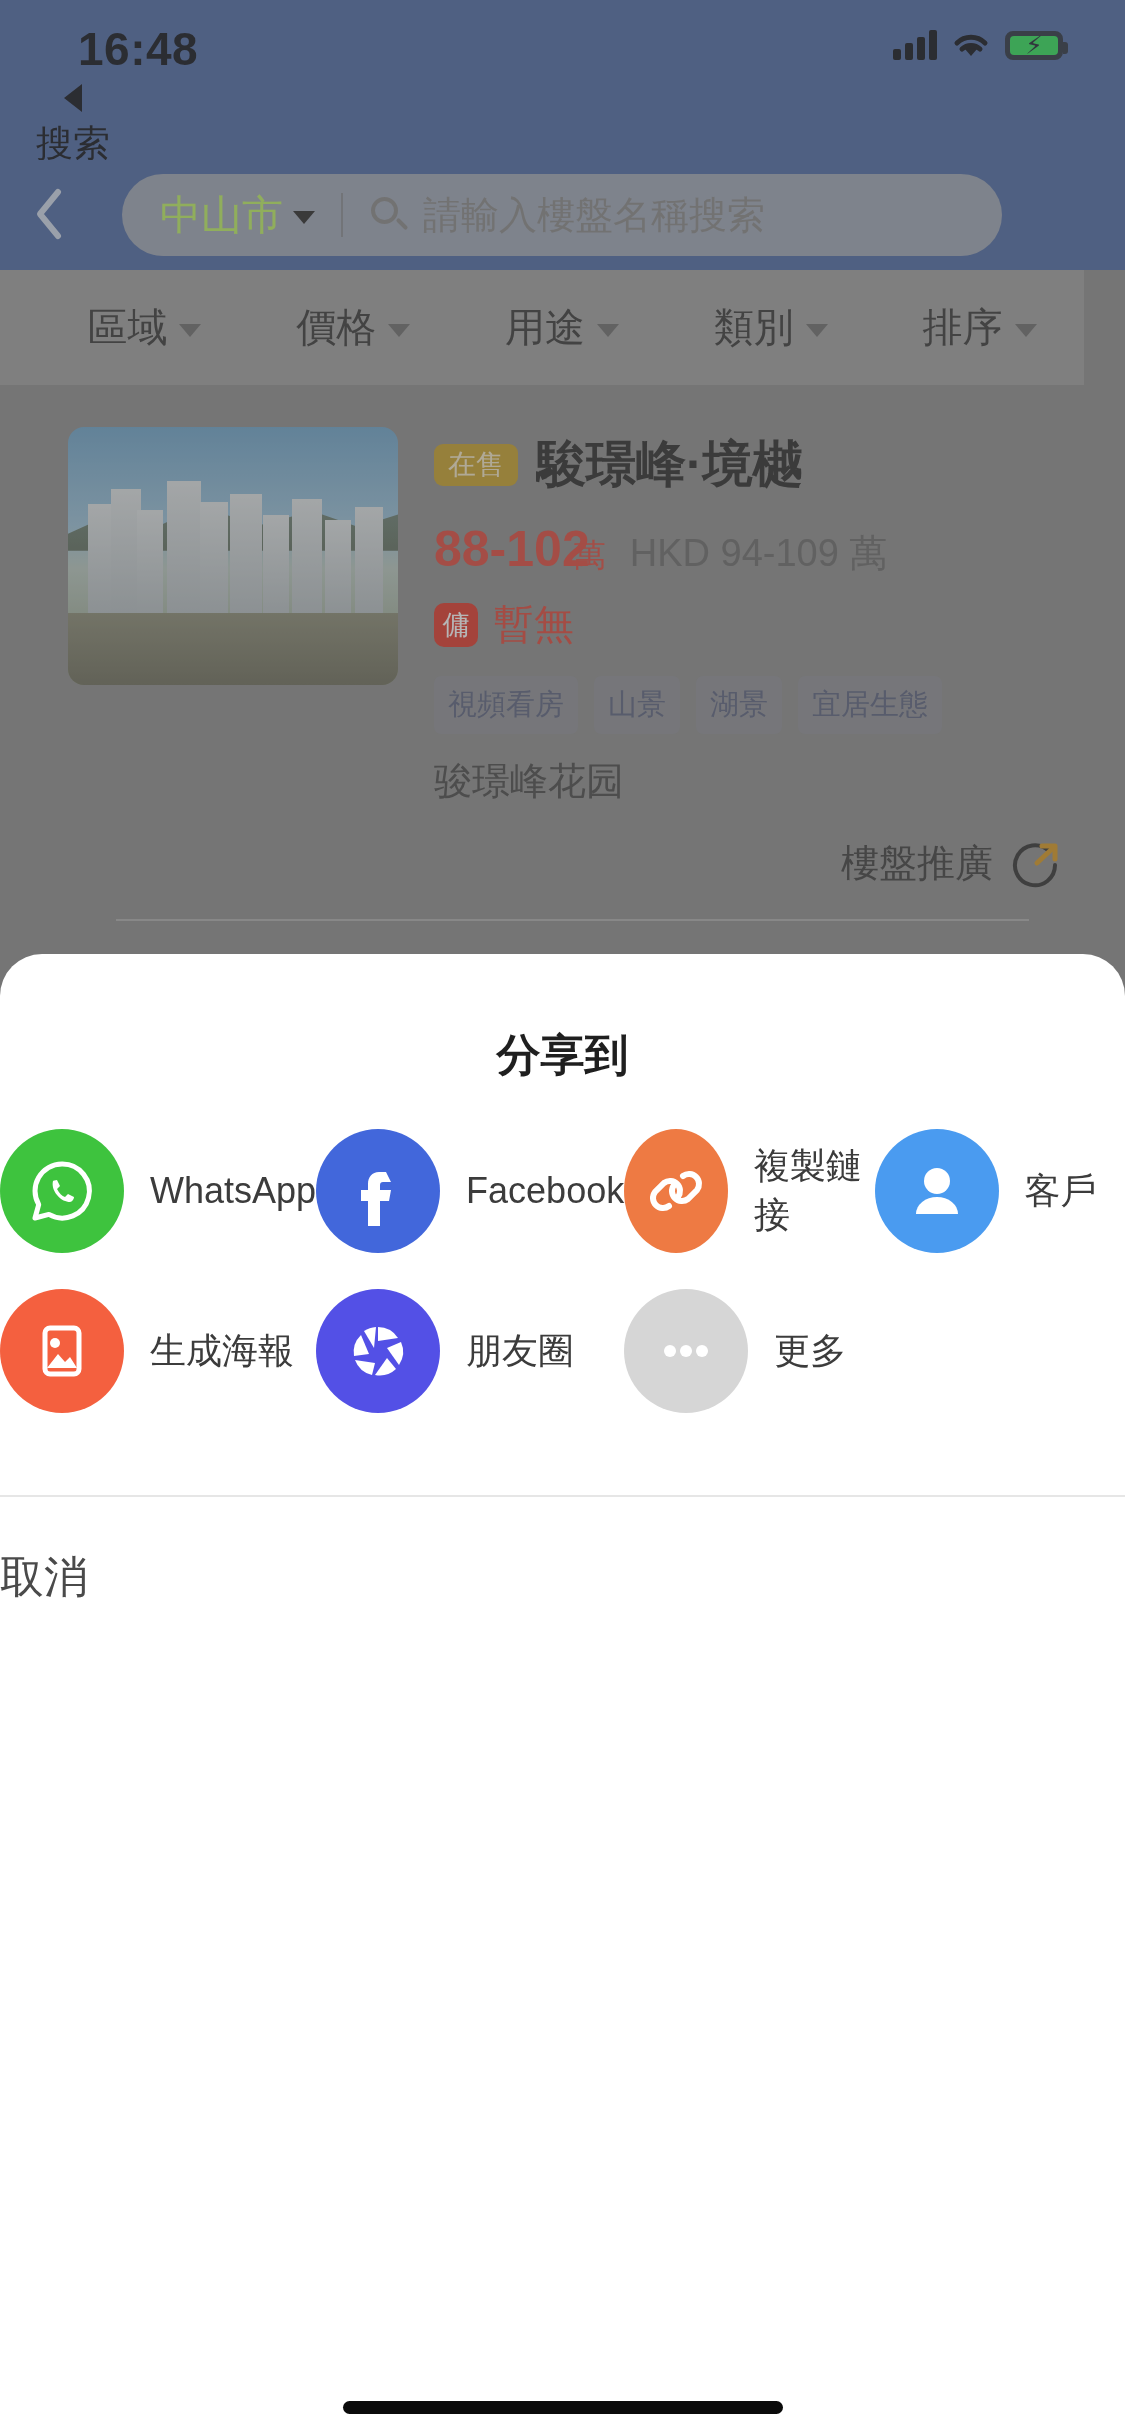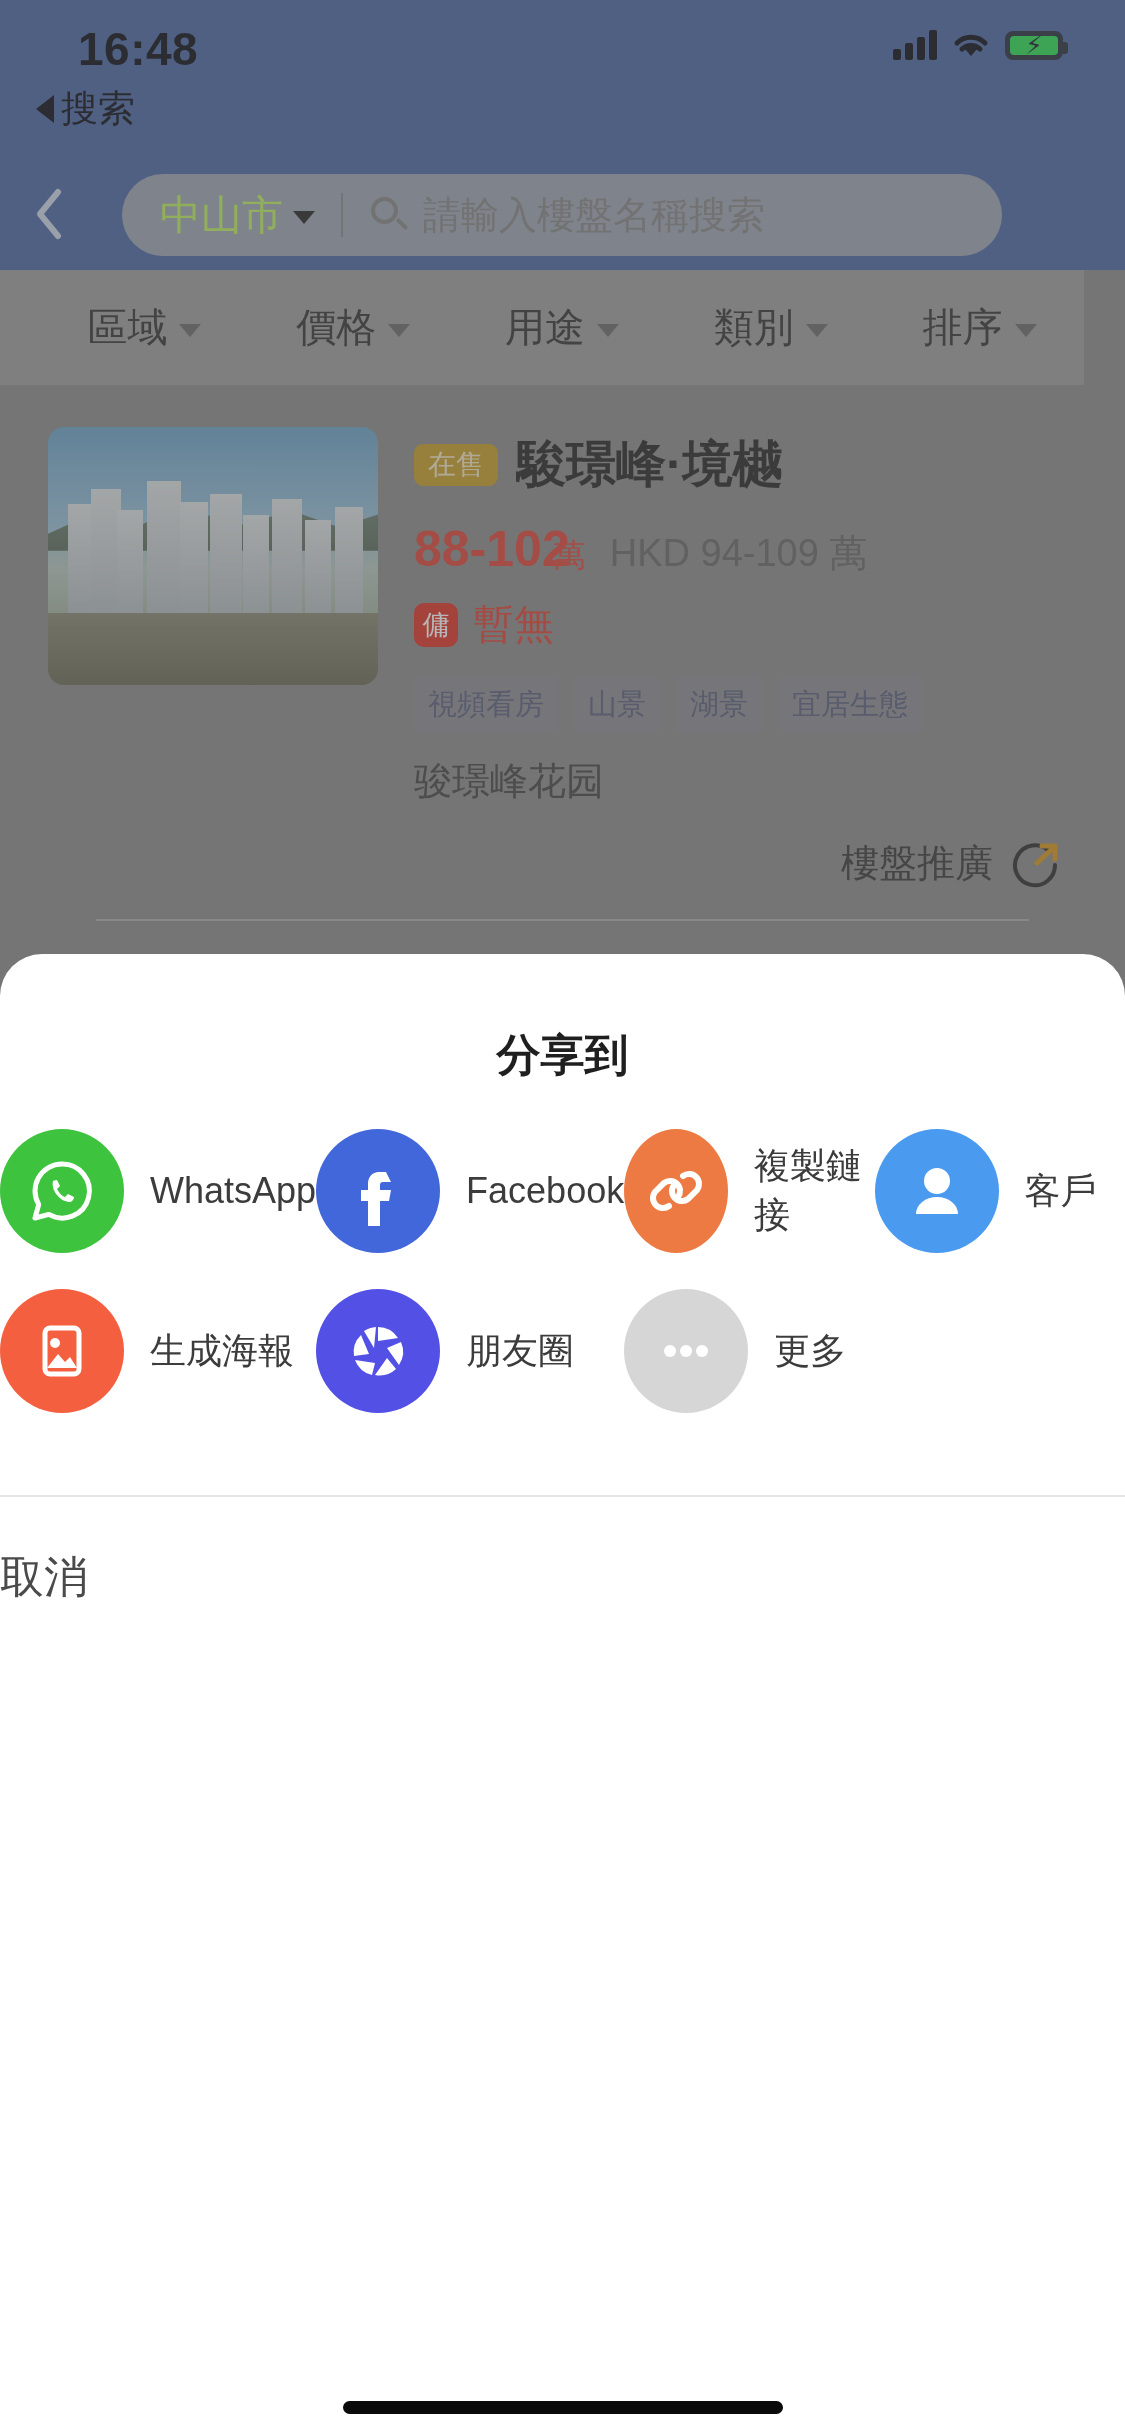--- a/index.html
+++ b/index.html
@@ -18,21 +18,21 @@
   #status-bar {
     position:absolute; top:0; left:0; width:1125px; height:160px;
     background:#4f6ca5;
   }
   #status-time {
     position:absolute; left:78px; top:22px;
     font-size:46px; font-weight:600; color:#11131c; letter-spacing:0.5px;
   }
   #status-back {
     position:absolute; left:36px; top:84px;
-    font-size:37px; color:#11131c; display:flex; align-items:center; gap:7px;
+    font-size:37px; color:#11131c; display:flex; align-items:center; gap:7px;flex-direction:column;
   }
   #status-back .tri {
     display:inline-block; width:0; height:0;
     border-top:14px solid transparent; border-bottom:14px solid transparent;
     border-right:18px solid #11131c;
   }
   #status-right {
     position:absolute; right:62px; top:30px;
     display:flex; align-items:center; gap:14px;
   }
@@ -110,21 +110,21 @@
   }
   .filter-label { font-size:40px; color:#3a3a3a; }
   .filter-caret {
     width:0;height:0;border-left:11px solid transparent;
     border-right:11px solid transparent;border-top:13px solid #6e6e6e;
     margin-top:6px;
   }
 
   
   #listings { position:absolute; top:385px; left:0; width:1125px; }
-  .listing { position:relative; padding:42px 48px 13px 48px; }
+  .listing { position:relative; padding:42px 48px 13px 48px;margin-left:20px; }
   .listing-row { display:flex; gap:36px; }
   .thumb {
     width:330px; height:258px; border-radius:16px; flex:none;
     overflow:hidden; position:relative;
   }
   .listing-body { flex:1; min-width:0; padding-top:4px; }
   .title-row { display:flex; align-items:center; gap:18px; }
   .badge-sale {
     background:#c9a22c; color:#f4e9c9; font-size:28px;
     padding:7px 14px; border-radius:9px; flex:none; line-height:1;

